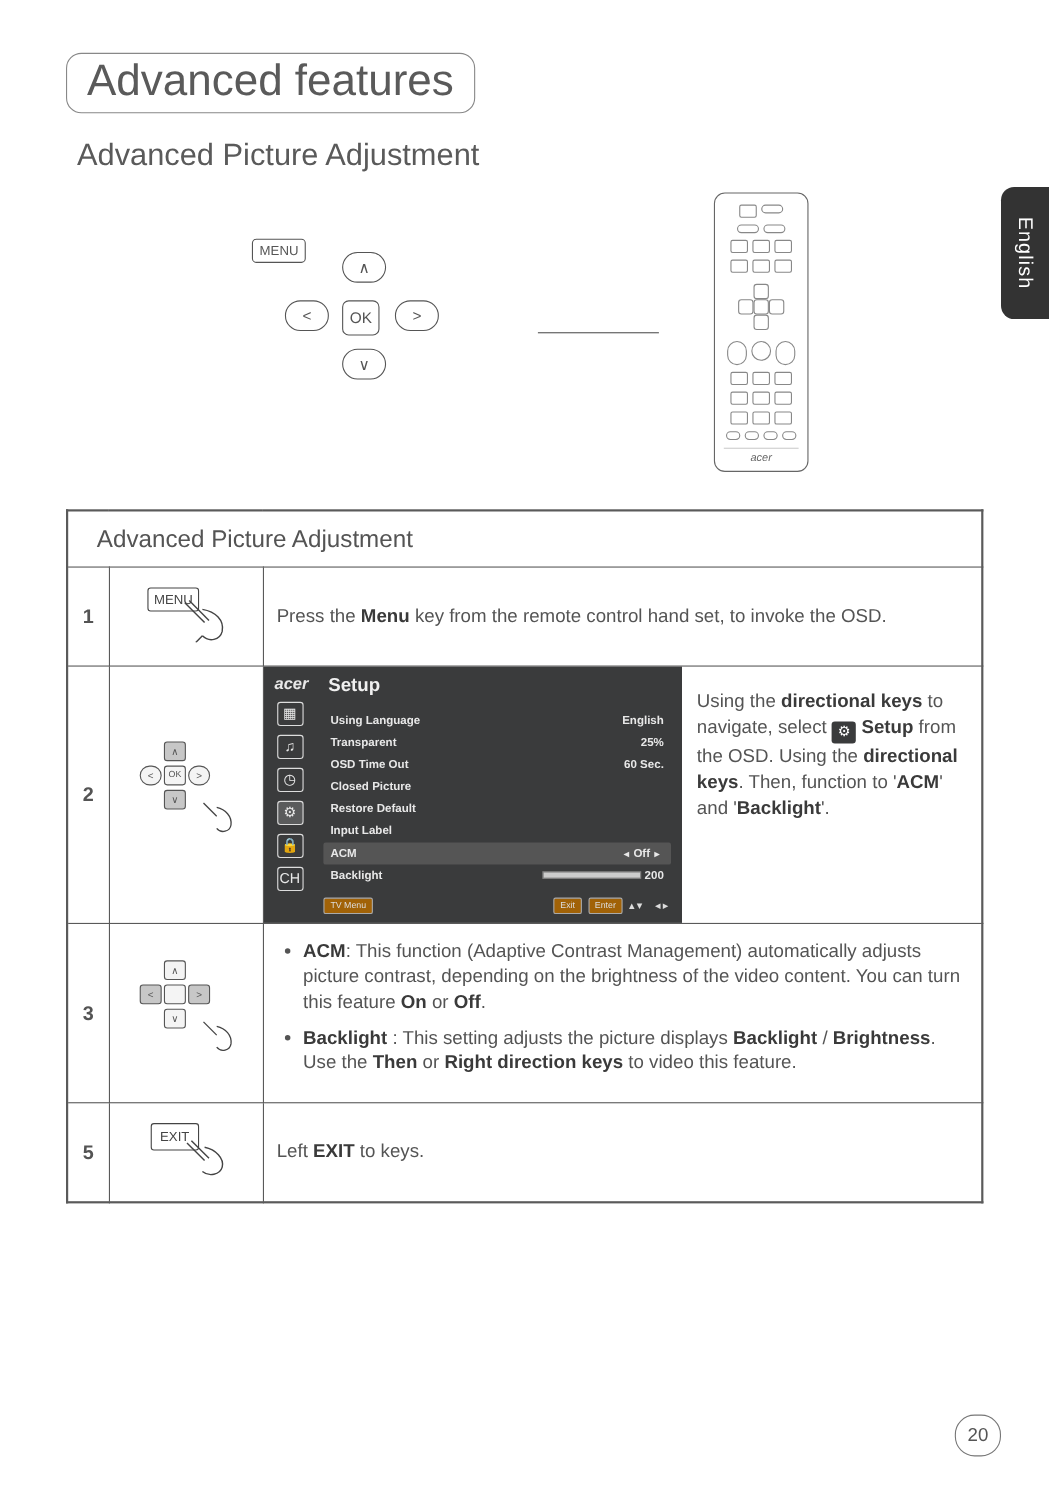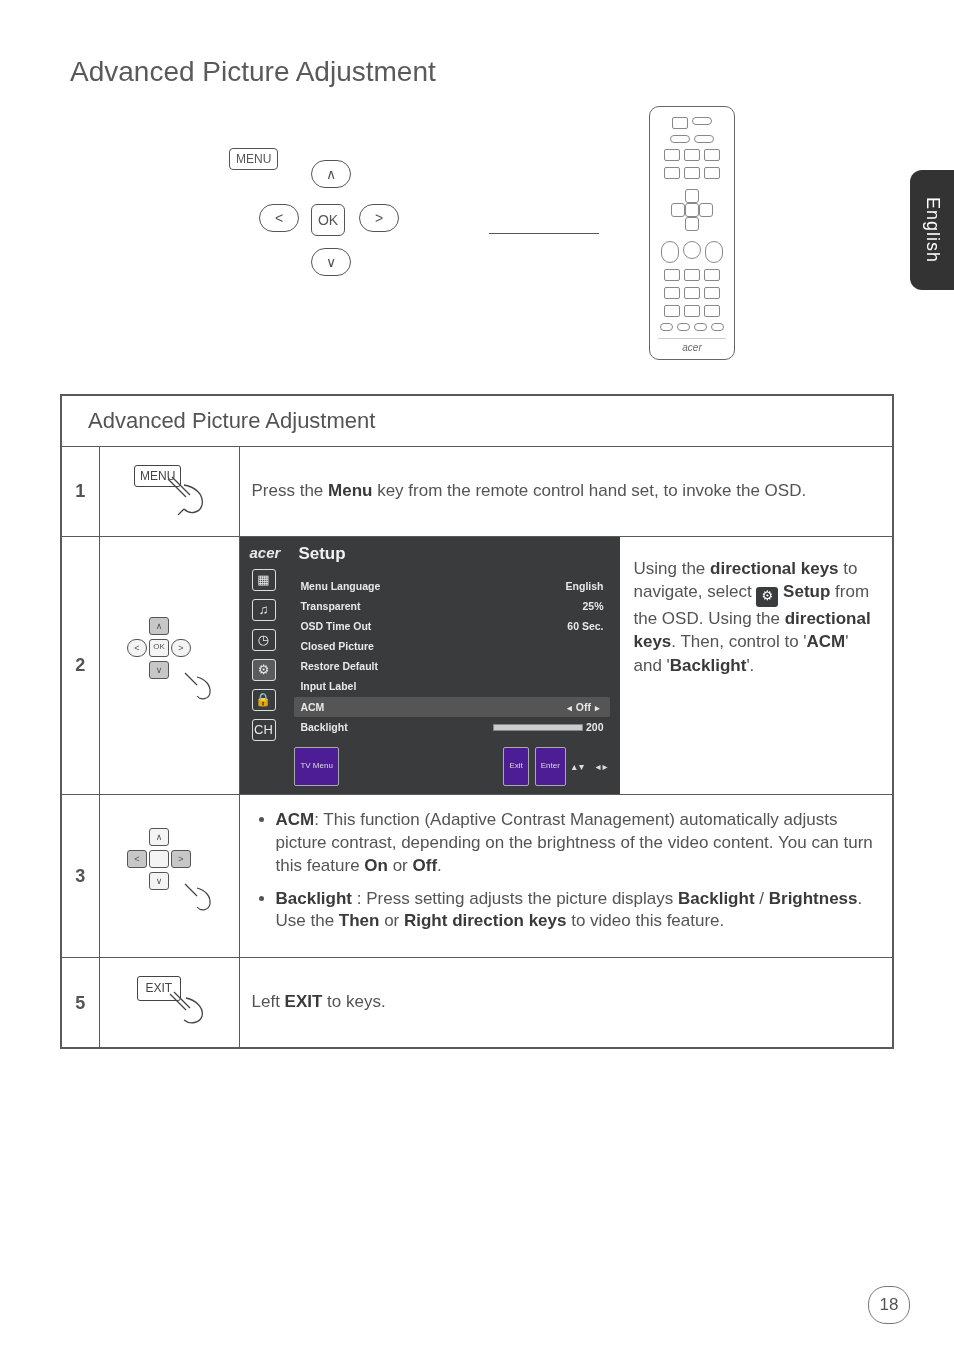--- a/index.html
+++ b/index.html
@@ -206,22 +206,22 @@
   .osd-bar {
     display: inline-block; width: 90px; height: 7px; background: #222;
     border: 1px solid #888; position: relative; vertical-align: middle;
   }
   .osd-bar::after {
     content: ""; position: absolute; left: 0; top: 0; bottom: 0; width: 100%;
     background: #ccc;
   }
   .osd-foot { display: flex; gap: 6px; margin-top: 10px; align-items: center; flex-wrap: wrap; }
   .osd-foot .fbtn {
-    font-size: 8px; padding: 13px 5px; border: 1px solid #aaa; border-radius: 2px;
-    background: #4c1d95; color: #ddd;
+    font-size: 8px; padding: 1px 5px; border: 1px solid #aaa; border-radius: 2px;
+    background: #a16207; color: #ddd;
   }
   .osd-foot .tri { font-size: 10px; color: #ddd; letter-spacing: 2px; }
   .osd-desc {
     flex: 1; padding: 20px 14px; font-size: 17px; line-height: 1.4;
   }
   .setup-icon-inline {
     display: inline-flex; width: 22px; height: 20px;
     background: #3a3b3c; color: #fff; align-items: center;
     justify-content: center; border-radius: 3px; font-size: 13px;
     vertical-align: -3px;
@@ -238,20 +238,21 @@
     border-radius: 18px;
     display: flex; align-items: center; justify-content: center;
     font-size: 17px; color: #555;
   }
 </style>
 </head>
 <body>
 
 <div class="page">
 
+  <h1 class="badge">Advanced features</h1>
   <h2 class="subtitle">Advanced Picture Adjustment</h2>
 
   <div class="side-tab">
     <span>English</span>
   </div>
 
   
   <div class="illus">
     <div class="dpad-wrap">
       <div class="menu-key">MENU</div>
@@ -372,21 +373,21 @@
                 <span class="ic">♫</span>
                 <span class="ic">◷</span>
                 <span class="ic sel">⚙</span>
                 <span class="ic">🔒</span>
                 <span class="ic">CH</span>
               </div>
             </div>
             <div class="osd-main">
               <h4>Setup</h4>
               <div class="osd-row">
-                    <span>Menu Language</span>
+                    <span>Using Language</span>
                     <span>English</span>
                   </div>
               <div class="osd-row">
                     <span>Transparent</span>
                     <span>25%</span>
                   </div>
               <div class="osd-row">
                     <span>OSD Time Out</span>
                     <span>60 Sec.</span>
                   </div>
@@ -410,21 +411,21 @@
               <div class="osd-foot">
                 <span class="fbtn">TV Menu</span>
                 <span style="flex:1"></span>
                 <span class="fbtn">Exit</span>
                 <span class="fbtn">Enter</span>
                 <span class="tri">▴▾&nbsp;&nbsp;◂▸</span>
               </div>
             </div>
           </div>
           <div class="osd-desc">
-            <span>Using the </span><b>directional keys</b><span> to navigate, select </span><span class="setup-icon-inline">⚙</span>&nbsp;<b>Setup</b><span> from the OSD. Using the </span><b>directional keys</b><span>. Then, control to '</span><b>ACM</b><span>' and '</span><b>Backlight</b><span>'.</span>
+            <span>Using the </span><b>directional keys</b><span> to navigate, select </span><span class="setup-icon-inline">⚙</span>&nbsp;<b>Setup</b><span> from the OSD. Using the </span><b>directional keys</b><span>. Then, function to '</span><b>ACM</b><span>' and '</span><b>Backlight</b><span>'.</span>
           </div>
         </div>
       </td>
     </tr>
 
     <tr>
       <td class="num">3</td>
       <td class="pic">
         <span class="dpad-thumb lr">
           <span class="k up">∧</span>
@@ -439,21 +440,21 @@
                 </g>
               </svg>
         </span>
       </td>
       <td>
         <ul class="bullets">
           <li>
             <b>ACM</b><span>: This function (Adaptive Contrast Management) automatically adjusts picture contrast, depending on the brightness of the video content. You can turn this feature </span><b>On</b><span> or </span><b>Off</b><span>.</span>
           </li>
           <li>
-            <b>Backlight</b><span> : Press setting adjusts the picture displays </span><b>Backlight</b><span> / </span><b>Brightness</b><span>. Use the </span><b>Then</b><span> or </span><b>Right direction keys</b><span> to video this feature.</span>
+            <b>Backlight</b><span> : This setting adjusts the picture displays </span><b>Backlight</b><span> / </span><b>Brightness</b><span>. Use the </span><b>Then</b><span> or </span><b>Right direction keys</b><span> to video this feature.</span>
           </li>
         </ul>
       </td>
     </tr>
 
     <tr>
       <td class="num">5</td>
       <td class="pic">
         <span class="press-exit">
           <span class="btn">EXIT</span>
@@ -466,14 +467,14 @@
           </svg>
         </span>
       </td>
       <td>
         <span>Left </span><b>EXIT</b><span> to keys.</span>
       </td>
     </tr>
   </tbody>
     </table>
 
-  <div class="pageno">18</div>
+  <div class="pageno">20</div>
 </div>
 
 </body></html>

